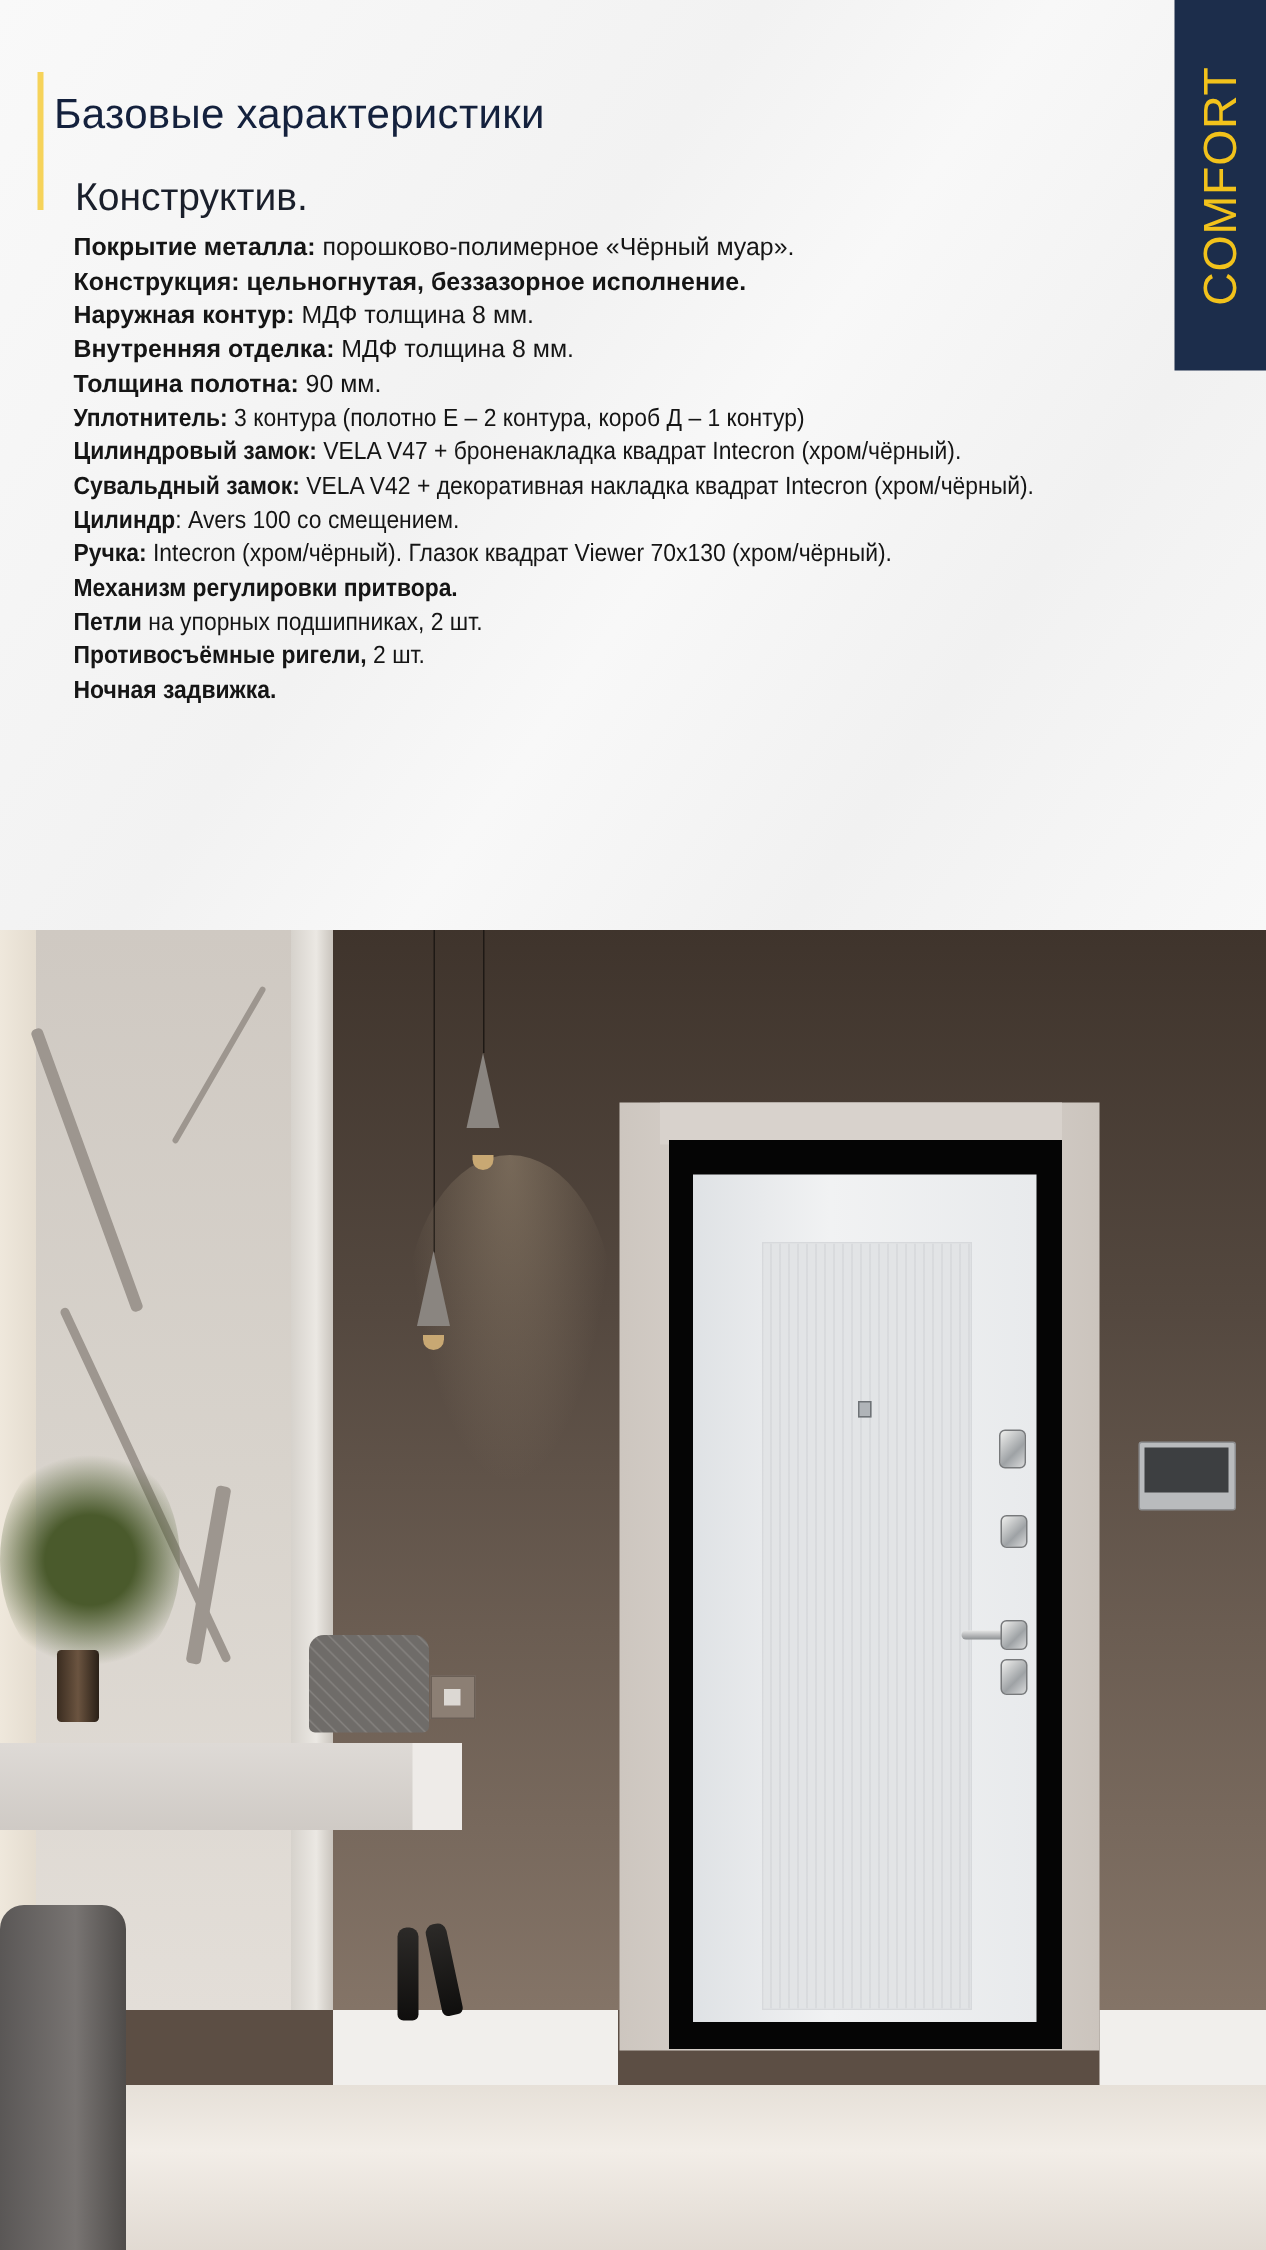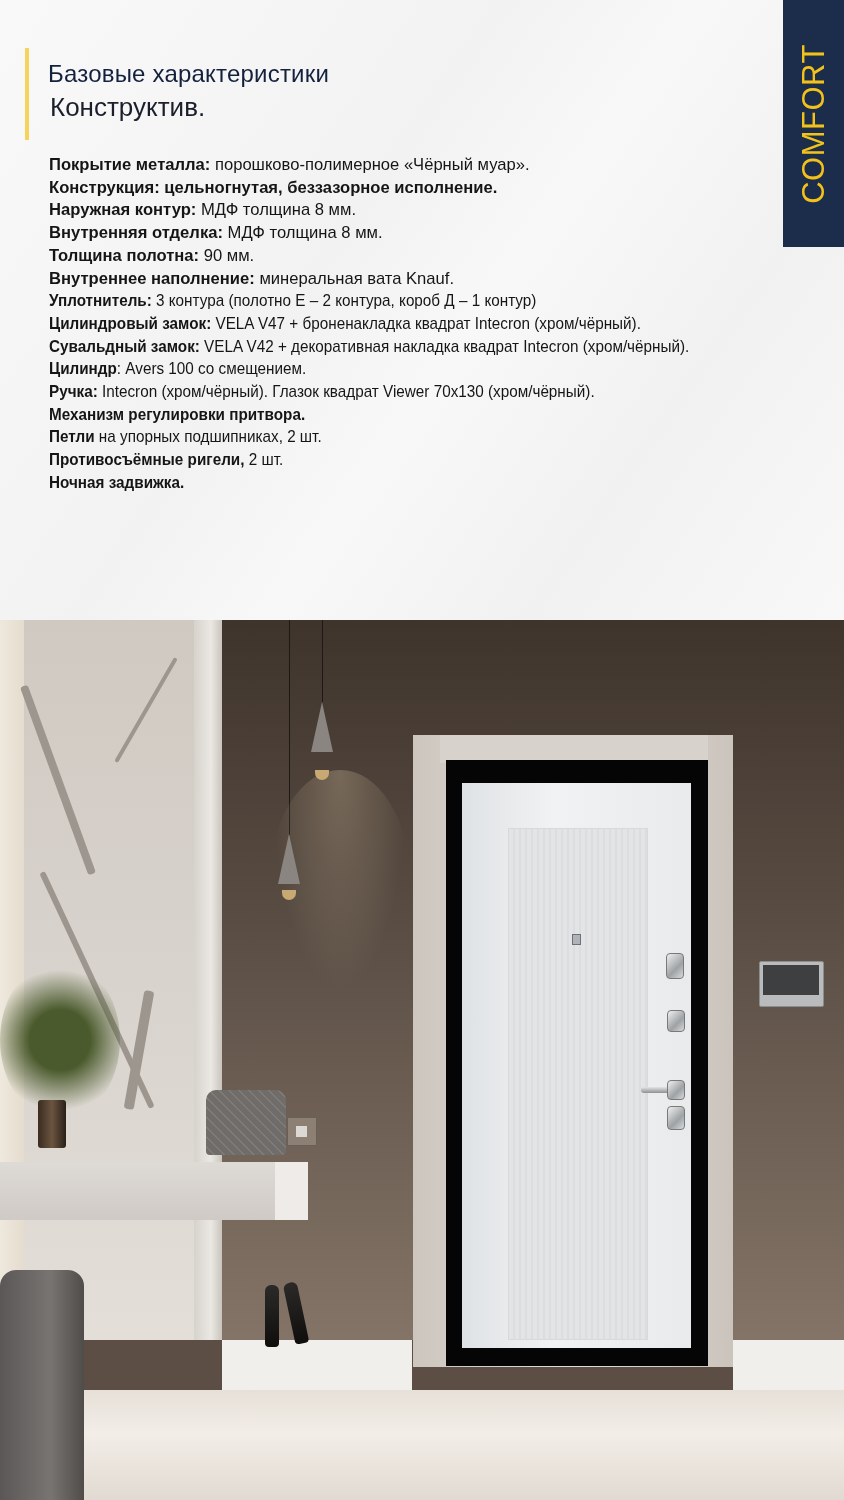--- a/index.html
+++ b/index.html
@@ -1,21 +1,21 @@
 <!DOCTYPE html>
 <html><head>
 <meta charset="utf-8">
 <style>
   html, body { margin:0; padding:0; }
   body { width:844px; height:1500px; position:relative; overflow:hidden; background:#f7f7f7; font-family:"Liberation Sans", "DejaVu Sans", sans-serif; }
   .top { position:absolute; left:0; top:0; width:844px; height:620px;
     background: linear-gradient(125deg, #f9f9f9 0%, #f2f2f2 40%, #f8f8f8 55%, #f1f1f1 75%, #f8f8f8 100%); }
   .accent-bar { position:absolute; left:25px; top:48px; width:4px; height:92px; background:#f6d35a; }
-  .title { position:absolute; left:48px; top:60px; font-size:24px; color:#14213d; letter-spacing:0.2px; }
-  .subtitle { position:absolute; left:50px; top:92px; font-size:26px; color:#1a1f2b; }
+  .title { position:absolute; left:36px; top:60px; font-size:28px; color:#14213d; letter-spacing:0.2px; }
+  .subtitle { position:absolute; left:50px; top:116px; font-size:26px; color:#1a1f2b; }
   .badge { position:absolute; left:783px; top:0; width:61px; height:247px; background:#1c2d4b; }
   .badge-text { position:absolute; left:50%; top:50%; transform:translate(-50%,-50%) rotate(-90deg); color:#f2c21b; font-size:31px; letter-spacing:0.5px; white-space:nowrap; }
   .specs { position:absolute; left:49px; top:154px; width:790px; }
   .spec { font-size:16.6px; line-height:22.7px; color:#151515; white-space:nowrap; }
   .spec .k { font-weight:bold; }
   .spec.narrow { transform-origin:left center; transform:scaleX(0.92); }
 
   .photo { position:absolute; left:0; top:620px; width:844px; height:880px; overflow:hidden; background:#5c4e44; }
   .wall { position:absolute; left:222px; top:0; width:622px; height:720px;
      background: linear-gradient(180deg, #3f342c 0%, #54483f 35%, #6b5d52 65%, #847467 100%); }
@@ -63,21 +63,20 @@
   <div class="badge">
     <div class="badge-text">COMFORT</div>
   </div>
 
   <div class="specs">
     <div class="spec"><span class="k">Покрытие металла:</span><span> порошково-полимерное «Чёрный муар».</span></div>
     <div class="spec"><span class="k">Конструкция: цельногнутая, беззазорное исполнение.</span><span></span></div>
     <div class="spec"><span class="k">Наружная контур:</span><span> МДФ толщина 8 мм.</span></div>
     <div class="spec"><span class="k">Внутренняя отделка:</span><span> МДФ толщина 8 мм.</span></div>
     <div class="spec"><span class="k">Толщина полотна:</span><span> 90 мм.</span></div>
-    <div class="spec"><span class="k">Внутреннее наполнение:</span><span> минеральная вата Knauf.</span></div>
     <div class="spec narrow"><span class="k">Уплотнитель:</span><span> 3 контура (полотно Е – 2 контура, короб Д – 1 контур)</span></div>
     <div class="spec narrow"><span class="k">Цилиндровый замок:</span><span> VELA V47 + броненакладка квадрат Intecron (хром/чёрный).</span></div>
     <div class="spec narrow"><span class="k">Сувальдный замок:</span><span> VELA V42 + декоративная накладка квадрат Intecron (хром/чёрный).</span></div>
     <div class="spec narrow"><span class="k">Цилиндр</span><span>: Avers 100 со смещением.</span></div>
     <div class="spec narrow"><span class="k">Ручка:</span><span> Intecron (хром/чёрный). Глазок квадрат Viewer 70x130 (хром/чёрный).</span></div>
     <div class="spec narrow"><span class="k">Механизм регулировки притвора.</span><span></span></div>
     <div class="spec narrow"><span class="k">Петли</span><span> на упорных подшипниках, 2 шт.</span></div>
     <div class="spec narrow"><span class="k">Противосъёмные ригели,</span><span> 2 шт.</span></div>
     <div class="spec narrow"><span class="k">Ночная задвижка.</span><span></span></div>
   </div>

